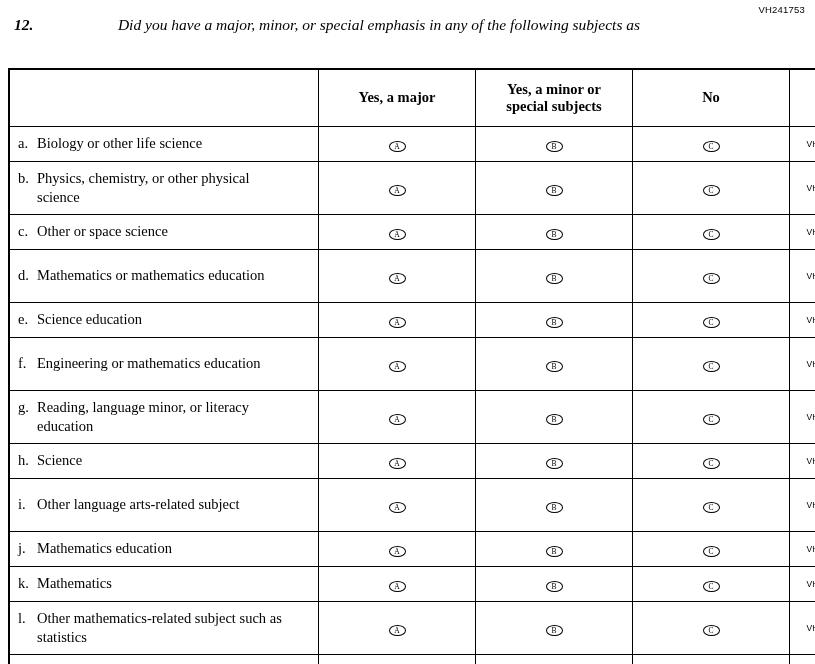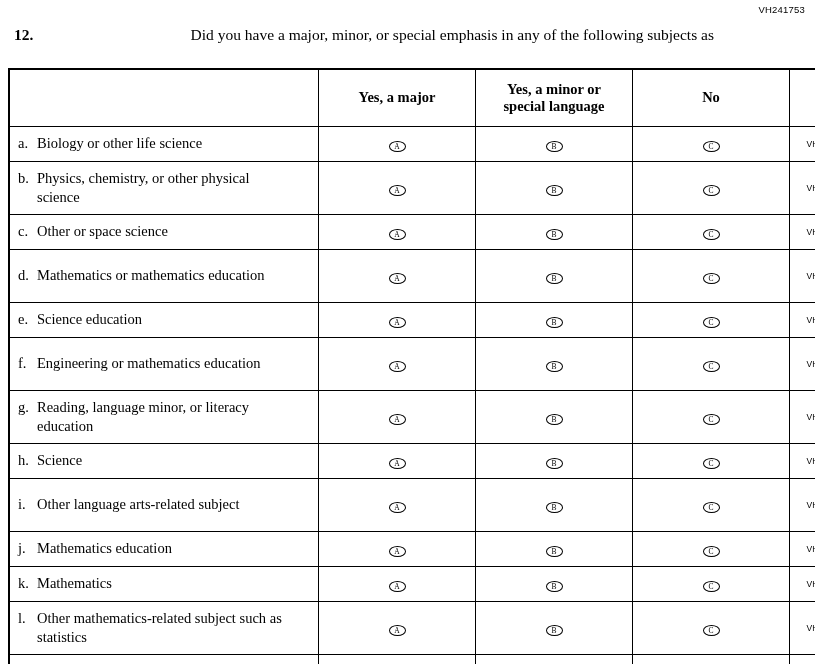--- a/index.html
+++ b/index.html
@@ -23,37 +23,38 @@
   .corner-id {
     position: absolute;
     top: 4px;
     right: 10px;
     font-family: "Liberation Sans", sans-serif;
     font-size: 9.5px;
     letter-spacing: 0.2px;
   }
   .question {
     position: absolute;
-    top: 24px;
+    top: 14px;
     left: 14px;
     width: 700px;
     font-size: 15.5px;
     line-height: 1.36;
+    font-style: italic;
   }
   .q-num {
     position: absolute;
     left: 0;
     top: 0;
     font-weight: bold;
     font-size: 15.5px;
   }
   .q-text {
     display: block;
     margin-left: 30px;
-    text-align: right;
+    text-align: center;
   }
   .q-text b { font-weight: bold; }
   .q-line2 { display: block; }
 
   table.grid {
     position: absolute;
     top: 68px;
     left: 8px;
     width: 798px;
     border-collapse: collapse;
@@ -143,21 +144,21 @@
     </span>
   </div>
 
   <table class="grid">
     <thead>
       <tr>
         <th class="col-label"></th>
         <th class="col-opt">Yes, a major</th>
         <th class="col-opt">
           <span>Yes, a minor or</span><br>
-          <span>special language</span>
+          <span>special subjects</span>
         </th>
         <th class="col-opt">No</th>
         <th class="col-id"></th>
       </tr>
     </thead>
     <tbody id="grid-body">
         <tr class="h1">
           <td class="item"><span class="lbl">a.</span><span class="txt">Biology or other life science</span></td>
           <td class="bub"><span class="bubble">A</span></td>
           <td class="bub"><span class="bubble">B</span></td>

